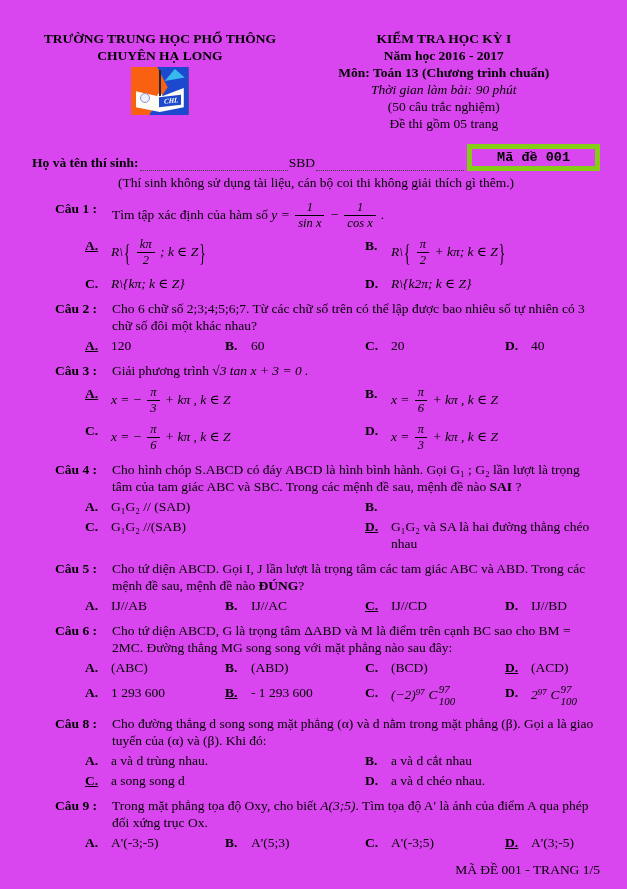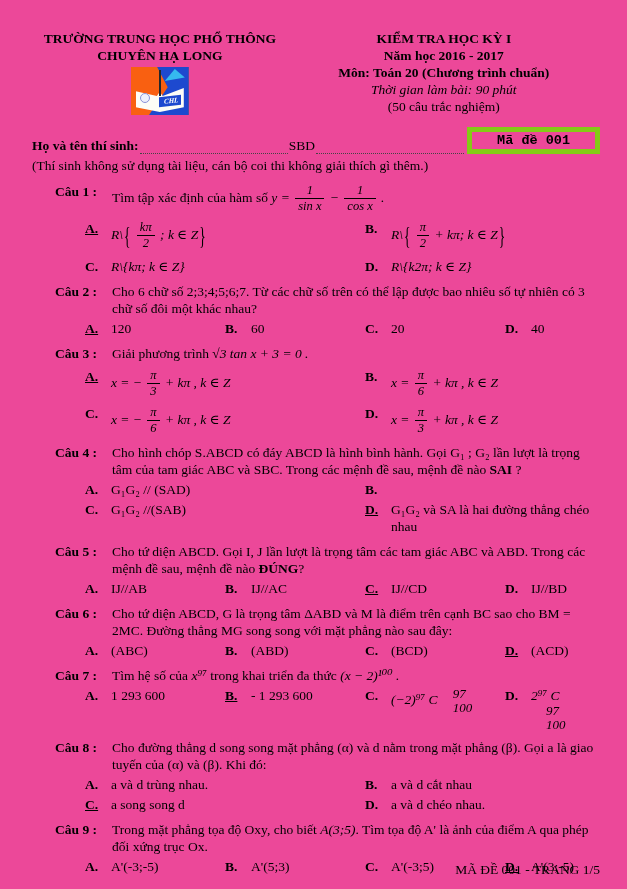--- a/index.html
+++ b/index.html
@@ -1,20 +1,20 @@
 <!DOCTYPE html>
 <html><head>
 <meta charset="utf-8">
 <style>
   * { margin:0; padding:0; box-sizing:border-box; }
   html,body { background:#ffffff; }
   body { font-family:"Liberation Serif","DejaVu Serif",serif; color:#000; }
   .page {
     position:relative; width:627px; height:889px; margin:0 auto;
-    background:#ec4899; overflow:hidden;
+    background:#d946ef; overflow:hidden;
     padding:30px 27px 0 32px;
     font-size:13.5px; line-height:1.26;
   }
 
   
   .header { display:flex; }
   .h-left { width:45%; text-align:center; }
   .h-left .school { font-weight:bold; }
   .h-right { width:55%; text-align:center; }
   .h-right .b { font-weight:bold; }
@@ -31,21 +31,21 @@
   .logo-text { position:absolute; bottom:9px; right:10px; color:#fff; font-size:7px; font-weight:bold; font-style:italic; line-height:10px; transform:skewY(-6deg); }
   .logo-pen { position:absolute; top:3px; left:28px; width:2px; height:26px; background:#23272b; }
   .logo-atom { position:absolute; bottom:12px; left:9px; width:10px; height:10px; border:1px solid #8a93d8; border-radius:50%; background:#eef0fb; }
 
   
   .cand { display:flex; align-items:flex-end; margin-top:12px;text-align:right; }
   .cand .lbl { font-weight:bold; white-space:nowrap; }
   .dots { flex:1; border-bottom:1px dotted #444; height:13px; margin:0 1px; }
   .sbd { white-space:nowrap; }
   .code-box { border:5px solid #84cc16; font-weight:bold; padding:0 25px; margin-left:2px; white-space:nowrap;font-family:Liberation Mono, monospace; }
-  .note { text-align:left; margin-top:3px; }
+  .note { text-align:center; margin-top:3px; }
 
   
   .qwrap { margin-top:9px; }
   .q { margin-bottom:8px; }
   .qhead { display:flex;margin-top:8px; }
   .qnum { flex:none; width:57px; margin-left:23px; font-weight:bold; white-space:nowrap; }
   .qtext { flex:1; padding-left:0; }
   .qtext b { font-weight:bold; }
 
   .opts { padding-left:53px; margin-top:3px; }
@@ -61,21 +61,21 @@
   .olabel { flex:none; width:26px; font-weight:bold; }
   .olabel.u { text-decoration:underline; }
   .otext { flex:1; }
   .orow.tall { margin-top:6px; margin-bottom:6px; }
 
   
   .math { font-style:italic; }
   .frac { display:inline-block; vertical-align:middle; text-align:center; line-height:1.05; font-size:12.5px; margin:1px 2px; }
   .frac .fn { display:block; border-bottom:1px solid #000; padding:0 3px 1px; }
   .frac .fd { display:block; padding:1px 3px 0; }
-  .scr { display:inline-flex; flex-direction:column; vertical-align:middle; font-size:13px; line-height:1.05; margin-left:15px; font-style:italic; }
+  .scr { display:inline-flex; flex-direction:column; vertical-align:middle; font-size:11px; line-height:1.05; margin-left:1px; font-style:italic; }
   .hasfrac .br { display:inline-block; transform:scaleY(1.9); font-size:13.5px; margin:0 1px; vertical-align:middle; font-style:normal; }
 
   
   .footer { position:absolute; right:27px; bottom:11px; }
 </style>
 </head>
 <body>
 
 <div class="page">
 
@@ -89,23 +89,24 @@
         <div class="logo-book"></div>
         <div class="logo-atom"></div>
         <div class="logo-band"></div>
         <div class="logo-pen"></div>
         <span class="logo-text">CHL</span>
       </div>
     </div>
     <div class="h-right">
       <div class="b">KIỂM TRA HỌC KỲ I</div>
       <div class="b">Năm học 2016 - 2017</div>
-      <div class="b">Môn: Toán 20 (Chương trình chuẩn)</div>
+      <div class="b">Môn: Toán 13 (Chương trình chuẩn)</div>
       <div class="i">Thời gian làm bài: 90 phút</div>
       <div>(50 câu trắc nghiệm)</div>
+      <div>Đề thi gồm 05 trang</div>
     </div>
   </div>
 
   <div class="cand">
     <span class="lbl">Họ và tên thí sinh:</span>
     <span class="dots"></span>
     <span class="sbd">SBD</span>
     <span class="dots"></span>
     <span class="code-box">Mã đề 001</span>
   </div>
@@ -284,29 +285,20 @@
           </div>
           <div class="opt">
             <span class="olabel u">D.</span>
             <span class="otext">(ACD)</span>
           </div>
         </div>
       </div>
     </div>
 
     <div class="q">
-      <div class="qhead">
-        <span class="qnum">Câu 7 :</span>
-        <div class="qtext">
-          <span>Tìm hệ số của</span>
-          <span class="math">x⁹⁷</span>
-          <span>trong khai triển đa thức</span>
-          <span class="math">(x − 2)¹⁰⁰ .</span>
-        </div>
-      </div>
       <div class="opts cols4">
         <div class="orow">
           <div class="opt">
             <span class="olabel">A.</span>
             <span class="otext">1 293 600</span>
           </div>
           <div class="opt">
             <span class="olabel u">B.</span>
             <span class="otext">- 1 293 600</span>
           </div>

